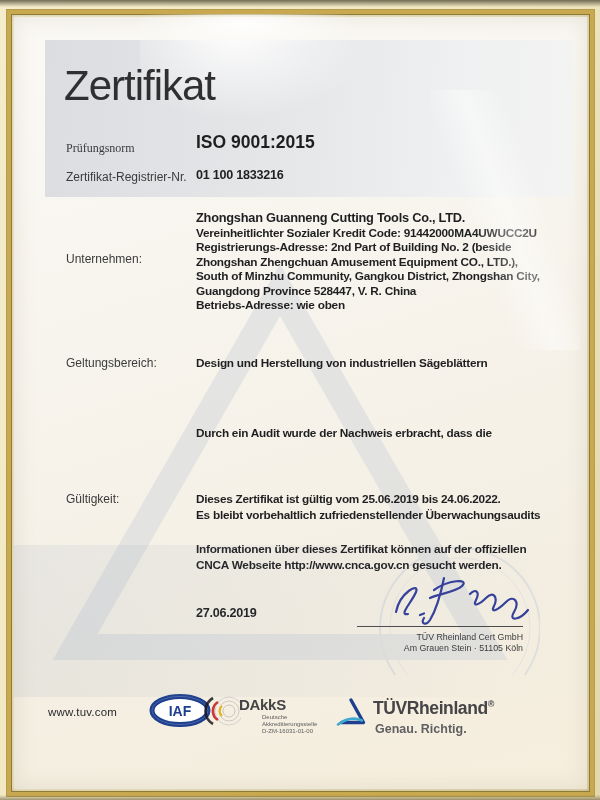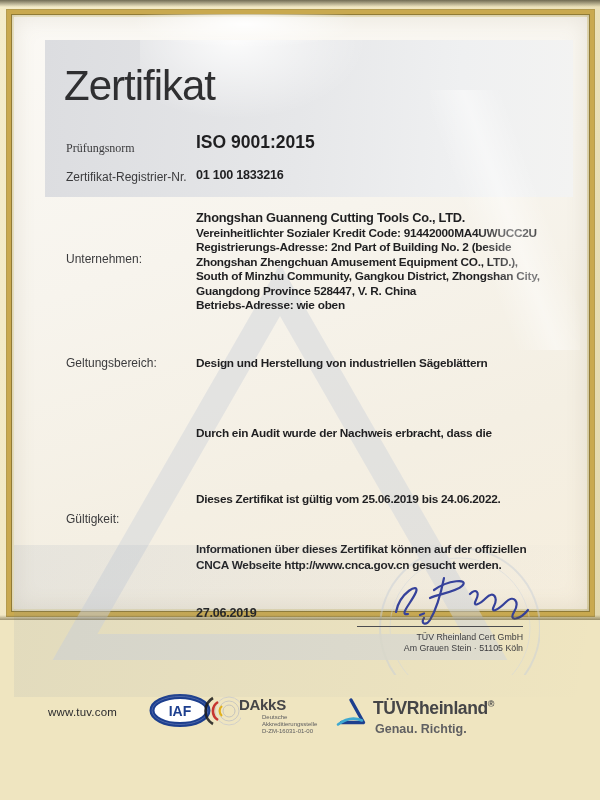--- a/index.html
+++ b/index.html
@@ -1,18 +1,18 @@
 <!DOCTYPE html>
 <html><head>
 <meta charset="utf-8">
 <style>
   html,body{margin:0;padding:0;}
   body{width:600px;height:800px;overflow:hidden;background:#efe5c0;
        font-family:"Liberation Sans","DejaVu Sans",sans-serif;}
-  .photo{position:relative;width:600px;height:620px;
+  .photo{position:relative;width:600px;height:800px;
          background:linear-gradient(115deg,#f4ecca 0%,#f1e7c2 45%,#e9dfb6 75%,#e3d8ac 100%);}
   .wall-shadow-top{position:absolute;left:0;top:0;width:100%;height:7px;
          background:linear-gradient(180deg,rgba(70,66,46,.75),rgba(70,66,46,0));}
   .wall-shadow-bottom{position:absolute;left:0;bottom:0;width:100%;height:5px;
          background:linear-gradient(0deg,rgba(90,80,48,.55),rgba(90,80,48,0));}
   .frame-gold{position:absolute;left:7px;top:10px;right:6px;bottom:4px;
          border:4px solid #c9a94f;
          box-shadow:inset 0 0 0 1px #907b36, 0 0 0 1px #b49b4e, inset 0 0 6px rgba(0,0,0,.25);}
   .paper{position:absolute;left:14px;top:17px;right:13px;bottom:11px;
          background:linear-gradient(163deg,#fbf9f5 0%,#f7f4ed 38%,#f4efe3 72%,#f6eedd 100%);
@@ -91,23 +91,24 @@
     <div>Betriebs-Adresse: wie oben</div>
   </div>
 
   <div class="label" style="left:66px;top:356px;">Geltungsbereich:</div>
   <div class="block val scope">Design und Herstellung von industriellen Sägeblättern</div>
 
   <div class="block val audit">
     <div>Durch ein Audit wurde der Nachweis erbracht, dass die</div>
   </div>
 
-  <div class="label" style="left:66px;top:492px;margin-top:20px;">Gültigkeit:</div>
+  <div class="label" style="left:66px;top:492px;">Gültigkeit:</div>
   <div class="block val validity">
     <div>Dieses Zertifikat ist gültig vom 25.06.2019 bis 24.06.2022.</div>
+    <div>Es bleibt vorbehaltlich zufriedenstellender Überwachungsaudits</div>
   </div>
 
   <div class="block val infos">
     <div>Informationen über dieses Zertifikat können auf der offiziellen</div>
     <div>CNCA Webseite http://www.cnca.gov.cn gesucht werden.</div>
   </div>
 
   <div class="date val">27.06.2019</div>
 
   <svg style="left:386px;top:576px;" width="150" height="54" viewBox="0 0 150 54">

